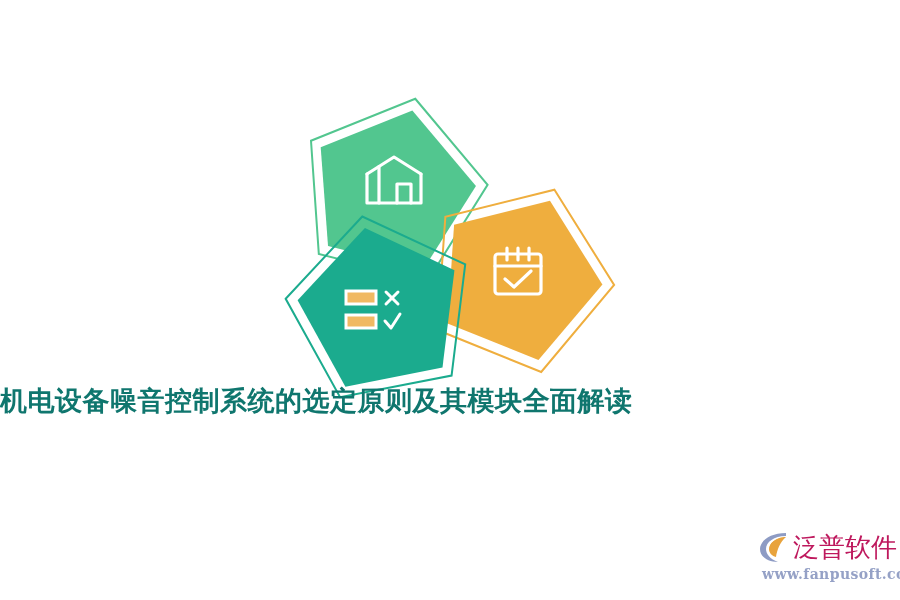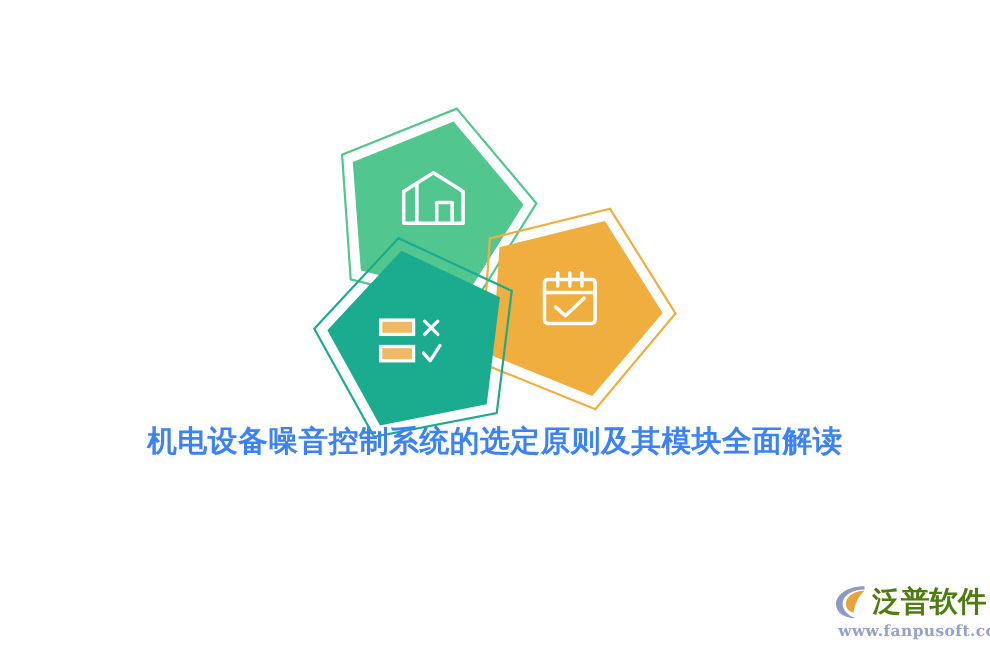--- a/index.html
+++ b/index.html
@@ -70,26 +70,26 @@
   #pentagon-facility .pentagon-icon { transform: rotate(-14deg) translate(1px, -8px); }
   #pentagon-schedule .pentagon-icon { transform: rotate(-22deg) translate(-2px, -4px); }
   #pentagon-checklist .pentagon-icon { transform: rotate(83deg) translate(-2px, 0px); }
 
   
   #page-title {
     position: absolute;
     left: 0;
     top: 383px;
     width: 900px;
-    text-align: center;
+    text-align: left;
     font-family: "DejaVu Sans", "Liberation Sans", sans-serif;
     font-size: 27px;
     font-weight: 700;
     letter-spacing: 0.5px;
-    color: #3b82f6;
+    color: #0f766e;
     white-space: nowrap;
   }
 
   
   #brand-watermark {
     position: absolute;
     right: 8px;
     bottom: 14px;
     width: 136px;
     height: 56px;
@@ -103,22 +103,22 @@
     gap: 3px;
   }
   #brand-logo-mark {
     width: 34px;
     height: 34px;
     flex: 0 0 34px;
   }
   #brand-name {
     font-family: "DejaVu Sans", "Liberation Sans", sans-serif;
     font-size: 26px;
-    font-weight: 700;
-    color: #4d7c0f;
+    font-weight: 400;
+    color: #be185d;
     letter-spacing: 0px;
     line-height: 1;
     white-space: nowrap;
   }
   #brand-url {
     position: absolute;
     left: 6px;
     top: 36px;
     font-family: "DejaVu Serif", "Liberation Serif", serif;
     font-size: 14px;

